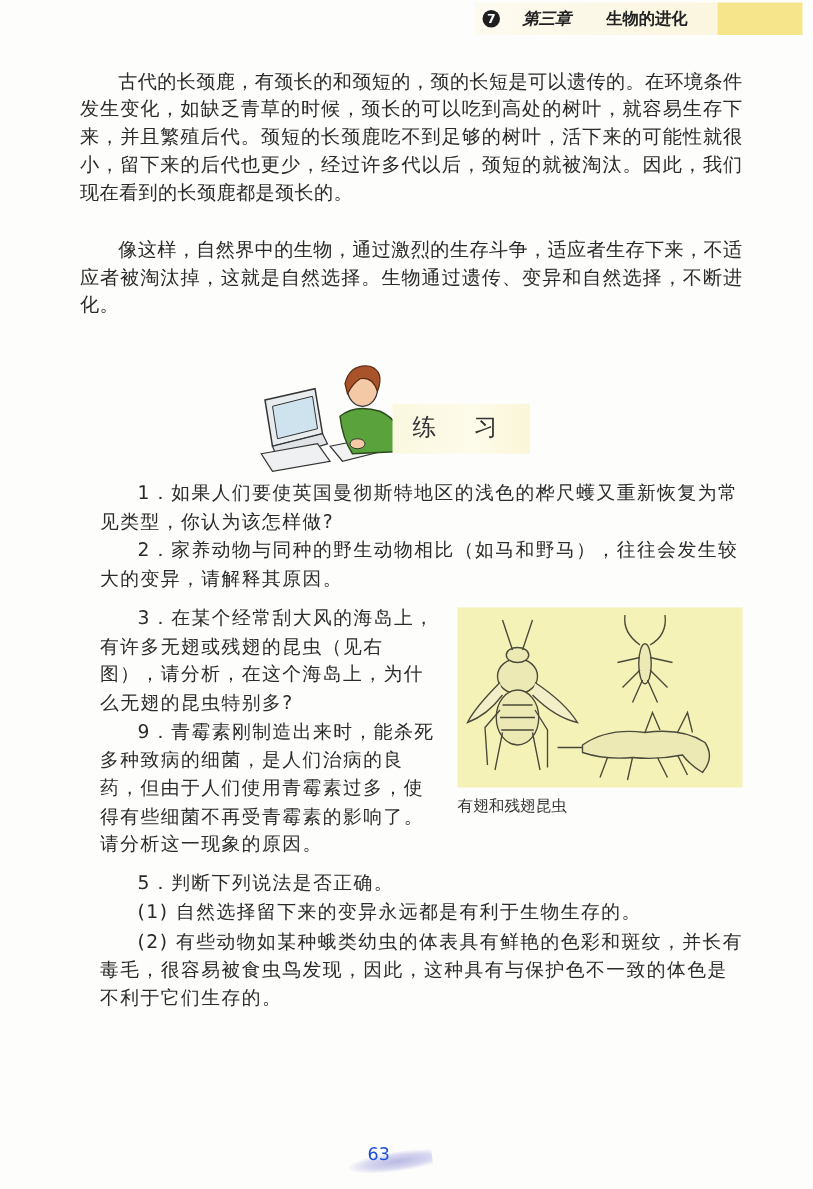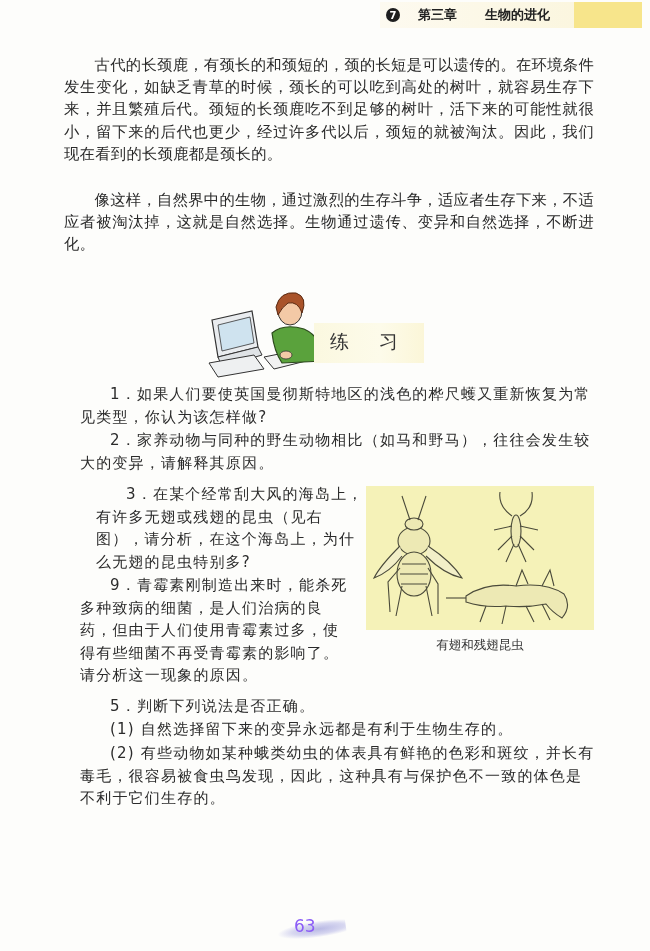--- a/index.html
+++ b/index.html
@@ -21,21 +21,21 @@
     display: flex; align-items: center; height: 26px; margin-top: 0;
     background: linear-gradient(90deg, #fdfaf0 0%, #fbf6df 100%);
     padding-left: 6px;
   }
   .header .num {
     width: 14px; height: 14px; border-radius: 50%; background: #1e1e1e;
     color: #fff; font-size: 10px; font-weight: bold;
     display: flex; align-items: center; justify-content: center;
     font-family: "DejaVu Sans", sans-serif; margin-right: 18px;
   }
-  .header .chap { font-size: 13px; font-weight: bold; margin-right: 28px; color: #222; }
+  .header .chap { font-size: 13px; font-weight: bold; margin-right: 28px; color: #222; font-style: italic; }
   .header .title { font-size: 13px; font-weight: bold; color: #222; margin-right: 24px; }
   .header .tab { width: 68px; height: 26px; background: #f7e58b; }
 
   
   .para {
     position: absolute; left: 64px; width: 530px;
     font-size: 15.3px; line-height: 22.2px; text-indent: 2em;
     margin: 0; letter-spacing: 0.3px; text-align: justify;
   }
   .p1 { top: 54px; }
@@ -55,48 +55,48 @@
   }
 
   .ex {
     position: absolute; left: 80px; width: 515px;
     font-family: "DejaVu Sans", "Liberation Sans", sans-serif;
     font-size: 15px; line-height: 22.6px; margin: 0;
     text-indent: 2em; letter-spacing: 1.2px; color: #2b2b2b;
   }
   .ex1 { top: 383px; }
   .ex2 { top: 429px; }
-  .ex3 { top: 483px; width: 275px; margin-left: 16px; }
+  .ex3 { top: 483px; width: 275px; }
   .ex4 { top: 574px; width: 275px; }
   .ex5 { top: 695px; }
   .ex5a { top: 718px; }
   .ex5b { top: 742px; }
 
   .figure {
     position: absolute; left: 366px; top: 486px; width: 228px; height: 144px;
     background: #f5f2b8;
   }
   .caption {
-    position: absolute; left: 366px; top: 637px; width: 228px; text-align: center;
+    position: absolute; left: 366px; top: 637px; width: 228px; text-align: left;
     font-family: "DejaVu Sans", "Liberation Sans", sans-serif;
     font-size: 12.5px; color: #333;
   }
 
   .pagenum {
     position: absolute; left: 270px; top: 912px; width: 80px; height: 32px;
   }
   .pagenum .swash {
     position: absolute; left: 8px; top: 10px; width: 68px; height: 16px;
     background: radial-gradient(ellipse at 60% 50%, #b9b9e4 0%, #d7d7f0 45%, rgba(255,255,255,0) 72%);
     transform: rotate(-8deg);
   }
   .pagenum .n {
     position: absolute; left: 24px; top: 4px;
     font-family: "DejaVu Sans", "Liberation Sans", sans-serif;
-    font-size: 17px; color: #8b5cf6; font-weight: normal;
+    font-size: 14px; color: #1d4ed8; font-weight: normal;
   }
 </style>
 </head>
 <body>
 
 <div class="page">
 
   <div class="header">
     <div class="chapbar">
       <span class="num">7</span>

